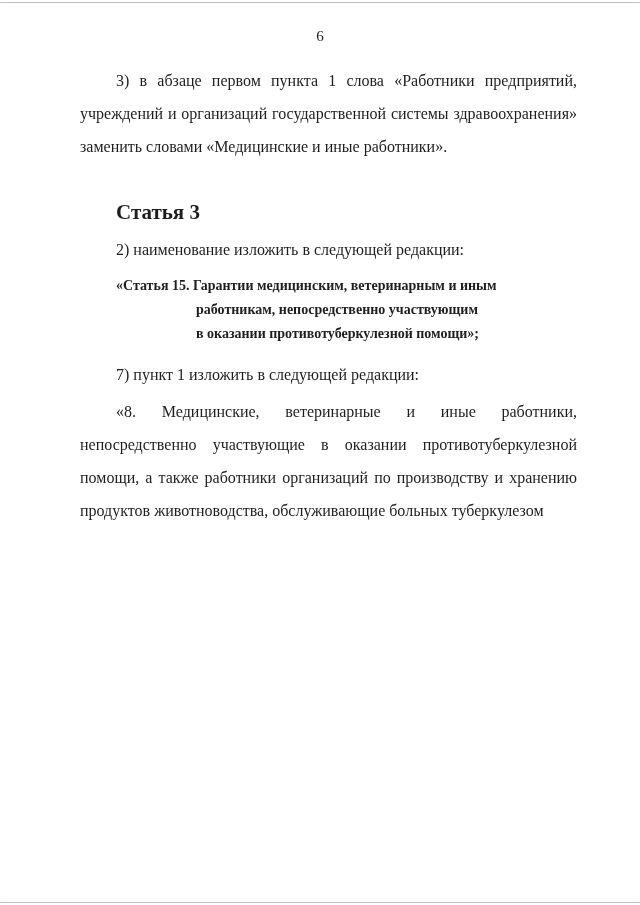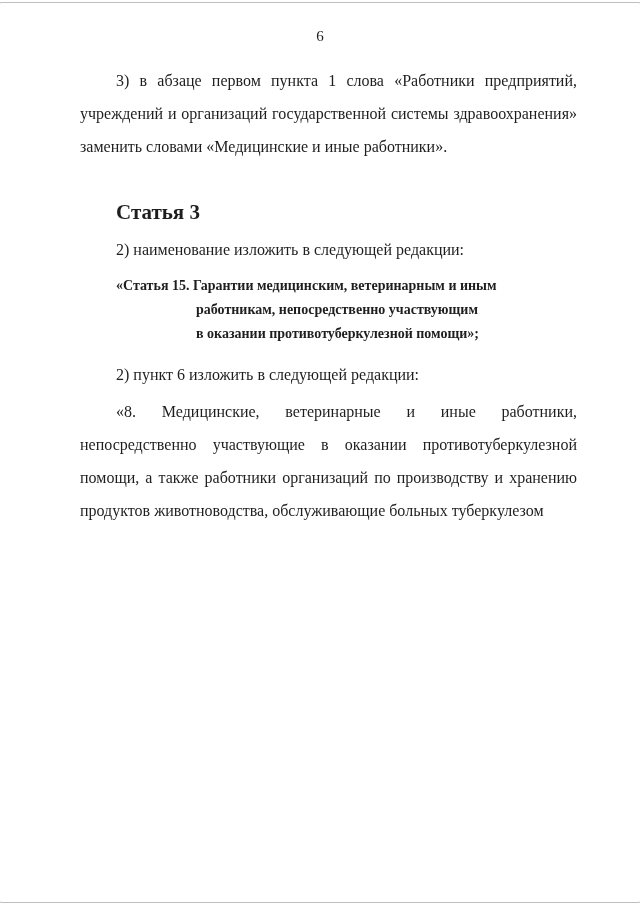--- a/index.html
+++ b/index.html
@@ -82,18 +82,18 @@
 
     <p class="heading">Статья 3</p>
 
 
     <p class="para indent">2) наименование изложить в следующей редакции:</p>
 
     <p class="quote">«Статья 15. Гарантии медицинским, ветеринарным и иным
 работникам, непосредственно участвующим
 в оказании противотуберкулезной помощи»;</p>
 
-    <p class="para indent">2) пункт 6 изложить в следующей редакции:</p>
+    <p class="para indent">7) пункт 1 изложить в следующей редакции:</p>
 
     <p class="para indent">«8. Медицинские, ветеринарные и иные работники, непосредственно участвующие в оказании противотуберкулезной помощи, а также работники организаций по производству и хранению продуктов животноводства, обслуживающие больных туберкулезом</p>
 
   </div>
 </div>
 
 </body></html>

